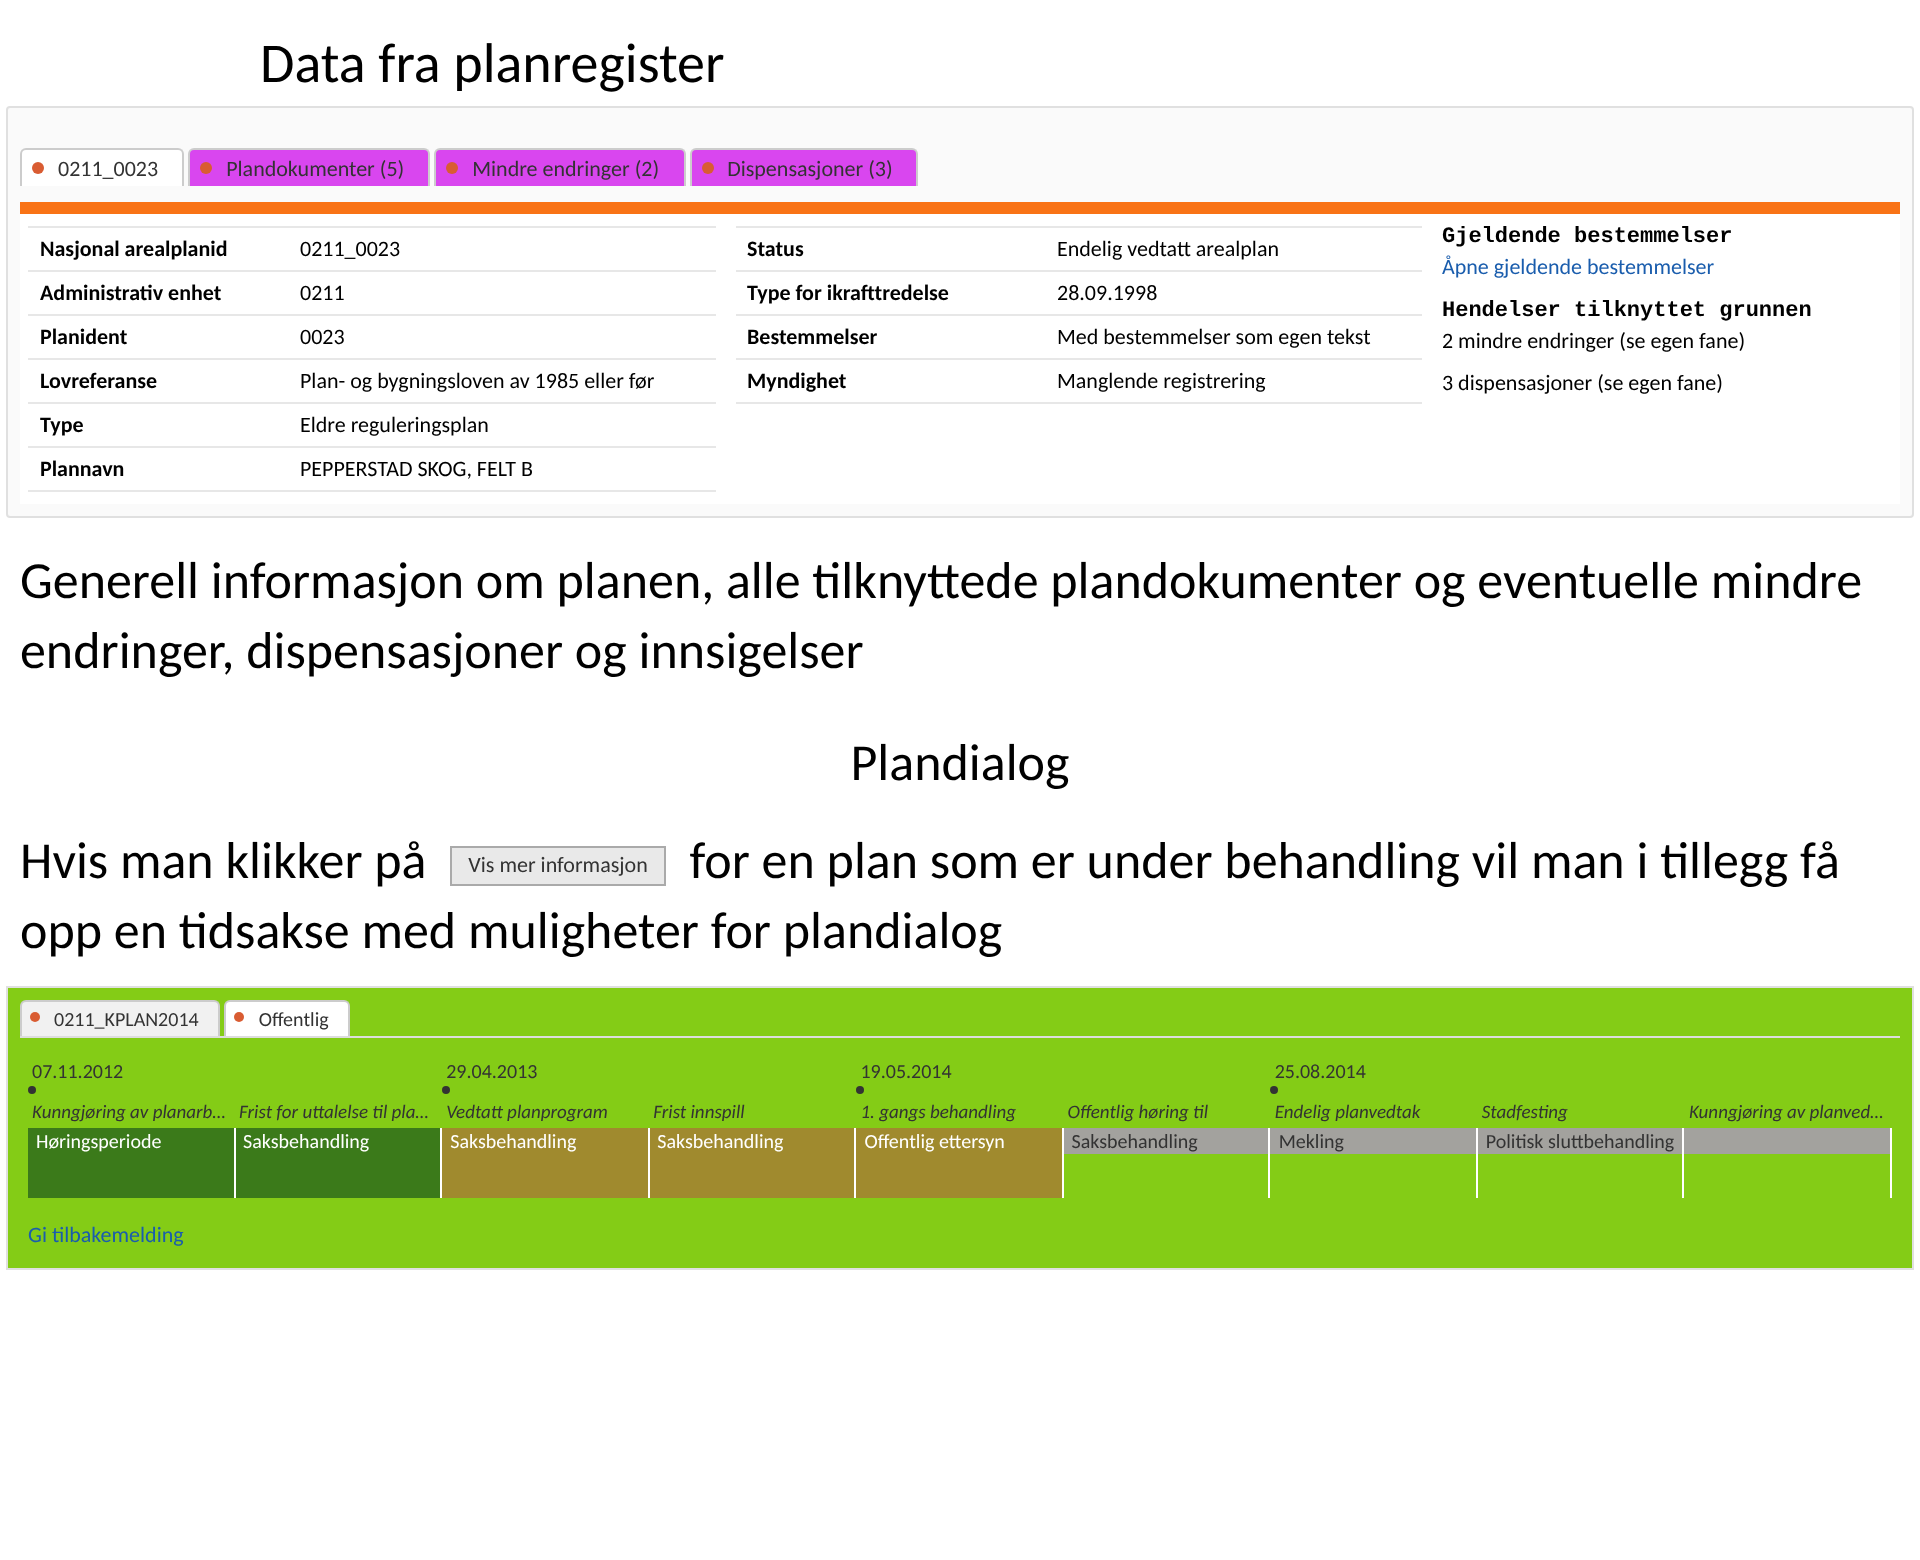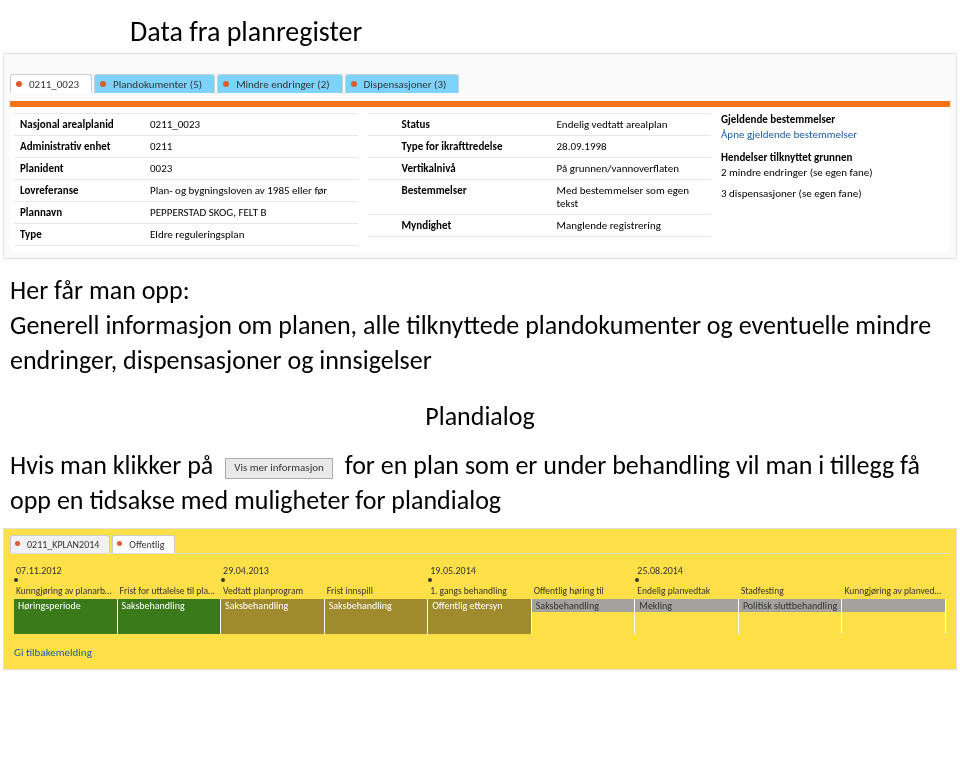--- a/index.html
+++ b/index.html
@@ -5,69 +5,69 @@
     * { box-sizing: border-box; margin: 0; padding: 0; }
     body { font-family: Calibri, Arial, sans-serif; background: #fff; width: 960px; }
     .page { padding: 8px 0; }
 
     .title { font-size: 28px; font-weight: 400; margin: 6px 0 4px 130px; color: #000; }
 
     .screenshot1 { border: 1px solid #e0e0e0; border-radius: 2px; padding: 20px 6px 6px 6px; background: #fafafa; margin: 0 3px 10px 3px; }
 
     .tabs { display: flex; gap: 0; margin-bottom: 8px; }
     .tab {
-      border: 1px solid #ccc; border-bottom: none; background: #7dd3fc;
+      border: 1px solid #ccc; border-bottom: none; background: #d946ef;
       border-radius: 3px 3px 0 0; padding: 3px 12px 2px 18px; font-size: 11px;
       color: #333; position: relative; margin-right: 2px; cursor: pointer;
     }
     .tab.active { background: #fff; font-weight: 400; }
     .tab::before {
       content: ""; position: absolute; left: 5px; top: 6px;
       width: 6px; height: 6px; background: #d95c32; border-radius: 50%;
     }
 
     .info-wrap { display: flex; gap: 10px; background:#fff; padding: 6px 4px; border-top:6px solid #f97316;}
     .info-col { flex: 1; }
     .info-row { display: flex; border-bottom: 1px solid #e7e7e7; }
     .info-col .info-row:first-child { border-top: 1px solid #e7e7e7; }
     .info-label { width: 140px; font-weight: 700; font-size: 11px; padding: 4px 6px; }
     .info-value { flex: 1; font-size: 11px; padding: 4px 6px; }
     .info-col1 .info-label { width: 130px; }
-    .info-col2 .info-label { width: 155px; margin-left: 28px; }
+    .info-col2 .info-label { width: 155px; }
 
     .info-right { width: 225px; font-size: 11px; }
     .info-right .block { margin-bottom: 10px; }
-    .info-right .block-title { font-weight: 700; margin-bottom: 2px; }
+    .info-right .block-title { font-weight: 700; margin-bottom: 2px; font-family: Liberation Mono, monospace; }
     .info-right .link { color: #1a5dad; cursor: pointer; }
 
     .body-text { font-size: 26px; font-weight: 400; color: #000; margin: 14px 10px 10px 10px; line-height: 1.35; }
     .subtitle { font-size: 26px; text-align: center; margin: 22px 0 16px 0; }
     .body-text2 { font-size: 26px; margin: 10px 10px 10px 10px; line-height: 1.35; }
     .inline-btn {
       display: inline-block; background: #e9e9e9; border: 1px solid #aaa;
       font-size: 11px; padding: 2px 8px; vertical-align: middle; margin: 0 6px; color:#333;
     }
 
-    .screenshot2 { border: 1px solid #e0e0e0; padding: 6px 6px 10px 6px; background: #fde047; margin: 10px 3px 0 3px; }
+    .screenshot2 { border: 1px solid #e0e0e0; padding: 6px 6px 10px 6px; background: #84cc16; margin: 10px 3px 0 3px; }
     .tabs2 { display: flex; gap: 2px; margin-bottom: 6px; border-bottom:1px solid #ddd; }
     .tab2 {
       border: 1px solid #ccc; border-bottom:none; background: #f1f1f1; border-radius: 3px 3px 0 0;
       padding: 2px 10px 2px 16px; font-size: 10px; color: #333; position: relative; cursor: pointer;
     }
     .tab2.active { background: #fff; }
     .tab2::before {
       content: ""; position: absolute; left: 4px; top: 5px;
       width: 5px; height: 5px; background: #d95c32; border-radius: 50%;
     }
 
     .timeline { position: relative; margin: 10px 4px 6px 4px; }
     .date-row { display: grid; grid-template-columns: repeat(9, 1fr); font-size: 10px; color:#333; }
     .date-cell { text-align: left; padding-left: 2px; position:relative; height:14px;}
     .tick-dot { position:absolute; bottom:-4px; left:0; width:4px; height:4px; background:#333; border-radius:50%; }
-    .label-row { display: grid; grid-template-columns: repeat(9, 1fr); font-size: 9.5px; color:#333; margin-top:6px; }
+    .label-row { display: grid; grid-template-columns: repeat(9, 1fr); font-size: 9.5px; color:#333; margin-top:6px;font-style:italic; }
     .label-cell { padding: 1px 2px; white-space: nowrap; overflow: hidden; text-overflow: ellipsis; }
     .phase-row { display: grid; grid-template-columns: repeat(9, 1fr); font-size: 10px; margin-top:1px; }
     .phase-cell { color:#fff; padding: 0 4px; border-right:1px solid #fff; white-space: nowrap; overflow:hidden; text-overflow:ellipsis; }
     .phase-gray { background: #a3a29e; color:#333; }
     .phase-green { background: #3b7a1a; }
     .phase-olive { background: #a08a2e; }
     .bar-row { display: grid; grid-template-columns: repeat(9, 1fr); height: 22px; }
     .bar-cell { border-right:1px solid #fff; }
     .bar-green { background: #3b7a1a; }
     .bar-olive { background: #a08a2e; }
@@ -100,40 +100,36 @@
           </div>
           <div class="info-row">
             <div class="info-label">Planident</div>
             <div class="info-value">0023</div>
           </div>
           <div class="info-row">
             <div class="info-label">Lovreferanse</div>
             <div class="info-value">Plan- og bygningsloven av 1985 eller før</div>
           </div>
           <div class="info-row">
+            <div class="info-label">Type</div>
+            <div class="info-value">Eldre reguleringsplan</div>
+          </div>
+          <div class="info-row">
             <div class="info-label">Plannavn</div>
             <div class="info-value">PEPPERSTAD SKOG, FELT B</div>
           </div>
-          <div class="info-row">
-            <div class="info-label">Type</div>
-            <div class="info-value">Eldre reguleringsplan</div>
-          </div>
         </div>
       <div class="info-col info-col2" id="col2">
           <div class="info-row">
             <div class="info-label">Status</div>
             <div class="info-value">Endelig vedtatt arealplan</div>
           </div>
           <div class="info-row">
             <div class="info-label">Type for ikrafttredelse</div>
             <div class="info-value">28.09.1998</div>
-          </div>
-          <div class="info-row">
-            <div class="info-label">Vertikalnivå</div>
-            <div class="info-value">På grunnen/vannoverflaten</div>
           </div>
           <div class="info-row">
             <div class="info-label">Bestemmelser</div>
             <div class="info-value">Med bestemmelser som egen tekst</div>
           </div>
           <div class="info-row">
             <div class="info-label">Myndighet</div>
             <div class="info-value">Manglende registrering</div>
           </div>
         </div>
@@ -145,21 +141,20 @@
         <div class="block">
           <div class="block-title">Hendelser tilknyttet grunnen</div>
           <div>2 mindre endringer (se egen fane)</div>
           <div style="margin-top:8px">3 dispensasjoner (se egen fane)</div>
         </div>
       </div>
     </div>
   </div>
 
   <div class="body-text">
-    <div>Her får man opp:</div>
     <div>Generell informasjon om planen, alle tilknyttede plandokumenter og eventuelle mindre endringer, dispensasjoner og innsigelser</div>
   </div>
 
   <div class="subtitle">Plandialog</div>
 
   <div class="body-text2">
     <span>Hvis man klikker på</span>
     <span class="inline-btn">Vis mer informasjon</span>
     <span>for en plan som er under behandling vil man i tillegg få opp en tidsakse med muligheter for plandialog</span>
   </div>

